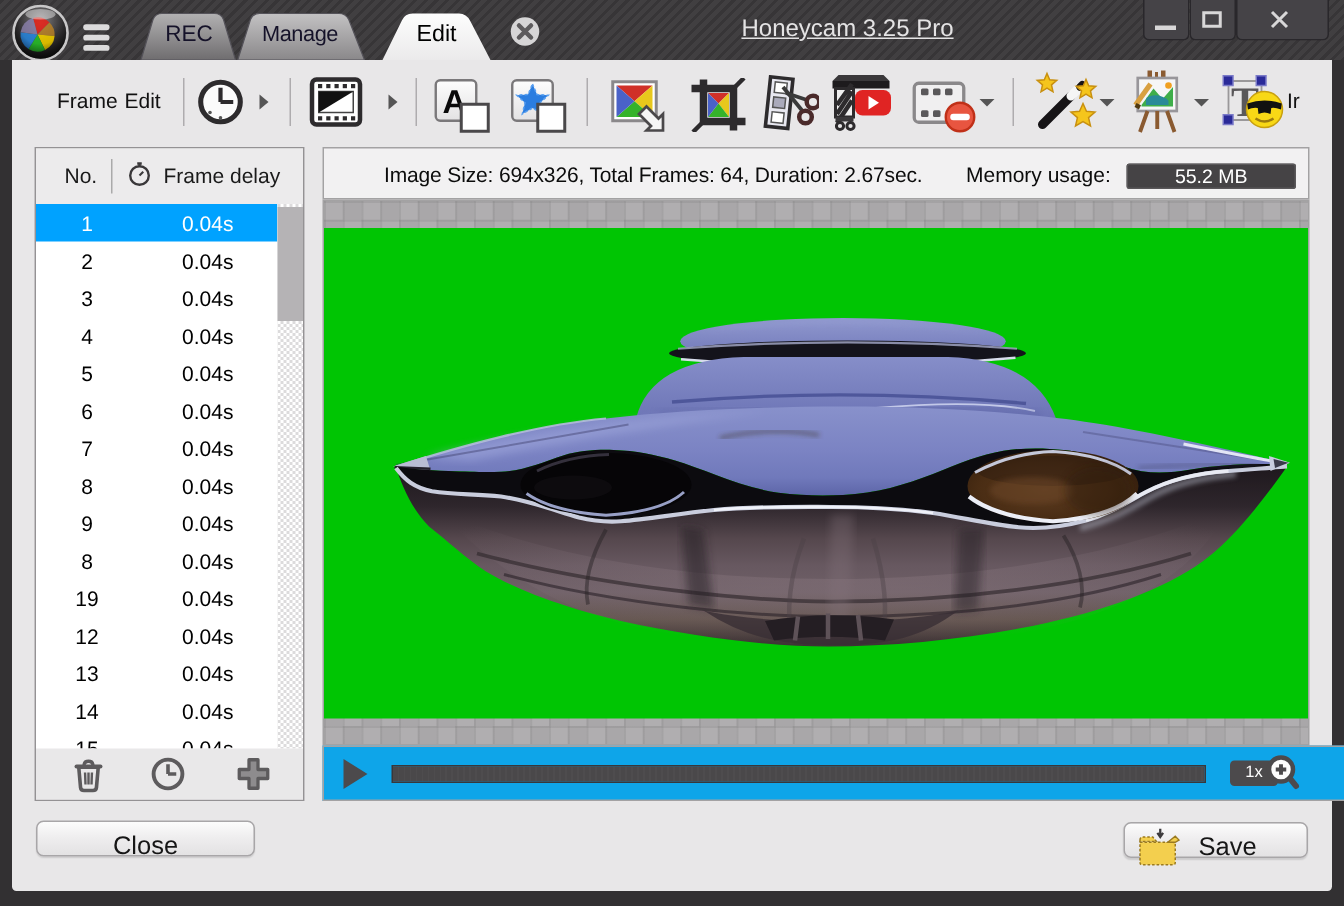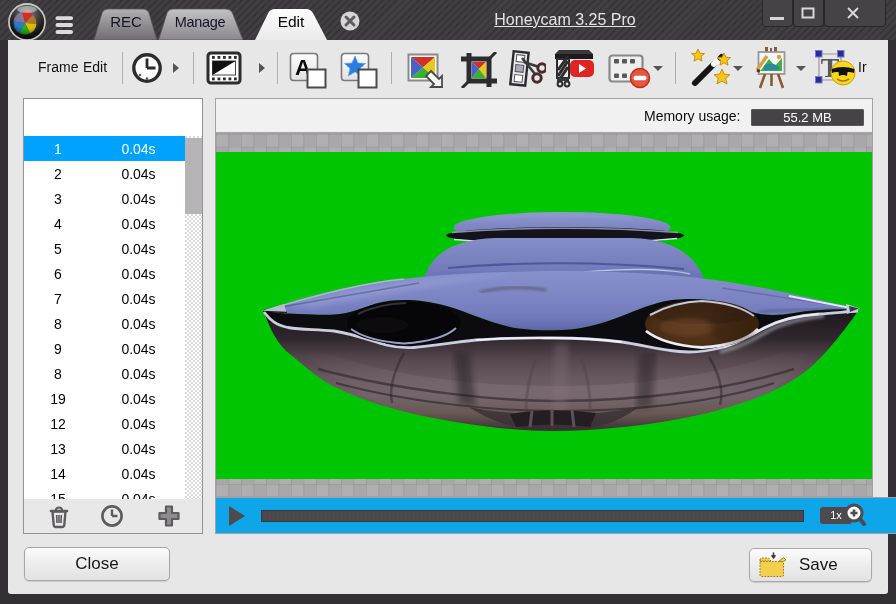--- a/index.html
+++ b/index.html
@@ -47,21 +47,21 @@
   background-image:linear-gradient(to right,rgba(120,120,120,0.22) 1px,transparent 1px),linear-gradient(to bottom,rgba(120,120,120,0.22) 1px,transparent 1px),conic-gradient(#a9a7a9 25%,#b0aeb0 0 50%,#a9a7a9 0 75%,#b0aeb0 0);
   background-size:12.5px 12.5px,12.5px 12.5px,25px 25px}
 #green{position:absolute;left:0px;top:18px;width:656px;height:327px;background:#00c503}
 
 #playbar{position:absolute;left:215px;top:497px;width:726px;height:37px;
   background:#0ea5e9;border:1px solid #a3a2a3}
 #progress{position:absolute;left:45px;top:12px;width:543px;height:12px;background:repeating-linear-gradient(90deg,#4a484a 0 3px,#4e4c4e 3px 4px);border:1px solid #39373a}
 #zoombadge{position:absolute;left:604px;top:9px;width:32px;height:17px;background:#4c4a4c;border-radius:3px;
   color:#fff;font-size:11px;text-align:center;line-height:17px}
 
-.btn{position:absolute;height:34px;border:1px solid #a8a6a8;border-radius:5px;
+.btn{position:absolute;height:24px;border:1px solid #a8a6a8;border-radius:5px;
   background:linear-gradient(#fcfcfc,#efeeef 45%,#e3e2e3);
   font-size:17px;color:#161616;text-align:center;box-shadow:0 1px 1px rgba(0,0,0,0.12)}
 #closebtn{left:24px;top:547px;width:146px;line-height:32px}
 #savebtn{left:749px;top:548px;width:123px;font-weight:normal}
 </style>
 </head>
 <body>
 <div id="titlebar"></div>
 <svg class="abs" style="left:0;top:0" width="896" height="40" viewBox="0 0 896 40">
 
@@ -280,20 +280,30 @@
     <rect x="1.5" y="28.5" width="6.5" height="6.5"></rect>
       <rect x="23.5" y="28.5" width="6.5" height="6.5"></rect>
   </g>
   <text x="16" y="29" font-size="28" font-weight="bold" fill="#5a585a" text-anchor="middle" font-family="Liberation Serif">T</text>
   <circle cx="29" cy="25" r="12" fill="#f8d816" stroke="#c8a010" stroke-width="1"></circle>
   <path d="M17.5 21 Q29 17 40.5 21 L40 25 Q36 23.5 33.5 24 L33 28 Q29 26 25 28 L24.5 24 Q21 23.5 18 25 Z" fill="#111"></path>
   <path d="M23 31 Q29 35 35 31" stroke="#9a7a10" stroke-width="1.6" fill="none"></path>
 </svg>
 
 <div id="listpanel">
+  <div id="listheader">
+    <span style="position:absolute;left:19px;top:10px">No.</span>
+    <span style="position:absolute;left:50px;top:7px;width:1px;height:23px;background:#aaa"></span>
+    <svg style="position:absolute;left:61px;top:8px" width="16" height="18" viewBox="0 0 16 18">
+      <circle cx="8" cy="10" r="6.2" fill="none" stroke="#3a383a" stroke-width="1.6"></circle>
+      <path d="M8 10 L10.5 7.5" stroke="#3a383a" stroke-width="1.4"></path>
+      <path d="M6.5 2 L9.5 2 M8 2 L8 4" stroke="#3a383a" stroke-width="1.6"></path>
+    </svg>
+    <span style="position:absolute;left:85px;top:10px">Frame delay</span>
+  </div>
   <div id="rows">
     <div class="row sel">
         <span class="c1">1</span>
         <span class="c2">0.04s</span>
       </div>
     <div class="row">
         <span class="c1">2</span>
         <span class="c2">0.04s</span>
       </div>
     <div class="row">
@@ -363,20 +373,21 @@
       <circle cx="12" cy="12" r="9.6" fill="none" stroke="#5d5b5d" stroke-width="2.6"></circle>
       <path d="M12 12 L12 5.5 M12 12 L17.5 12" stroke="#5d5b5d" stroke-width="2.4"></path>
     </svg>
     <svg style="position:absolute;left:133px;top:5px" width="24" height="24" viewBox="0 0 24 24">
       <path d="M9 2.5 H15 V9 H21.5 V15 H15 V21.5 H9 V15 H2.5 V9 H9 Z" fill="#8e8c8e" stroke="#5d5b5d" stroke-width="2.2" stroke-linejoin="round"></path>
     </svg>
   </div>
 </div>
 
 <div id="infobar">
+  <span style="position:absolute;left:40px;top:9px;letter-spacing:-0.1px">Image Size: 694x326, Total Frames: 64, Duration: 2.67sec.</span>
   <span style="position:absolute;left:428px;top:9px">Memory usage:</span>
   <div id="memusage">55.2 MB</div>
 </div>
 
 <div id="preview">
   <div id="green">
   <svg style="position:absolute;left:38px;top:59px" width="608" height="222" viewBox="0 0 608 222">
     <defs>
       <linearGradient id="udome" x1="0" y1="0" x2="0" y2="1">
         <stop offset="0" stop-color="#9098ce"></stop>

